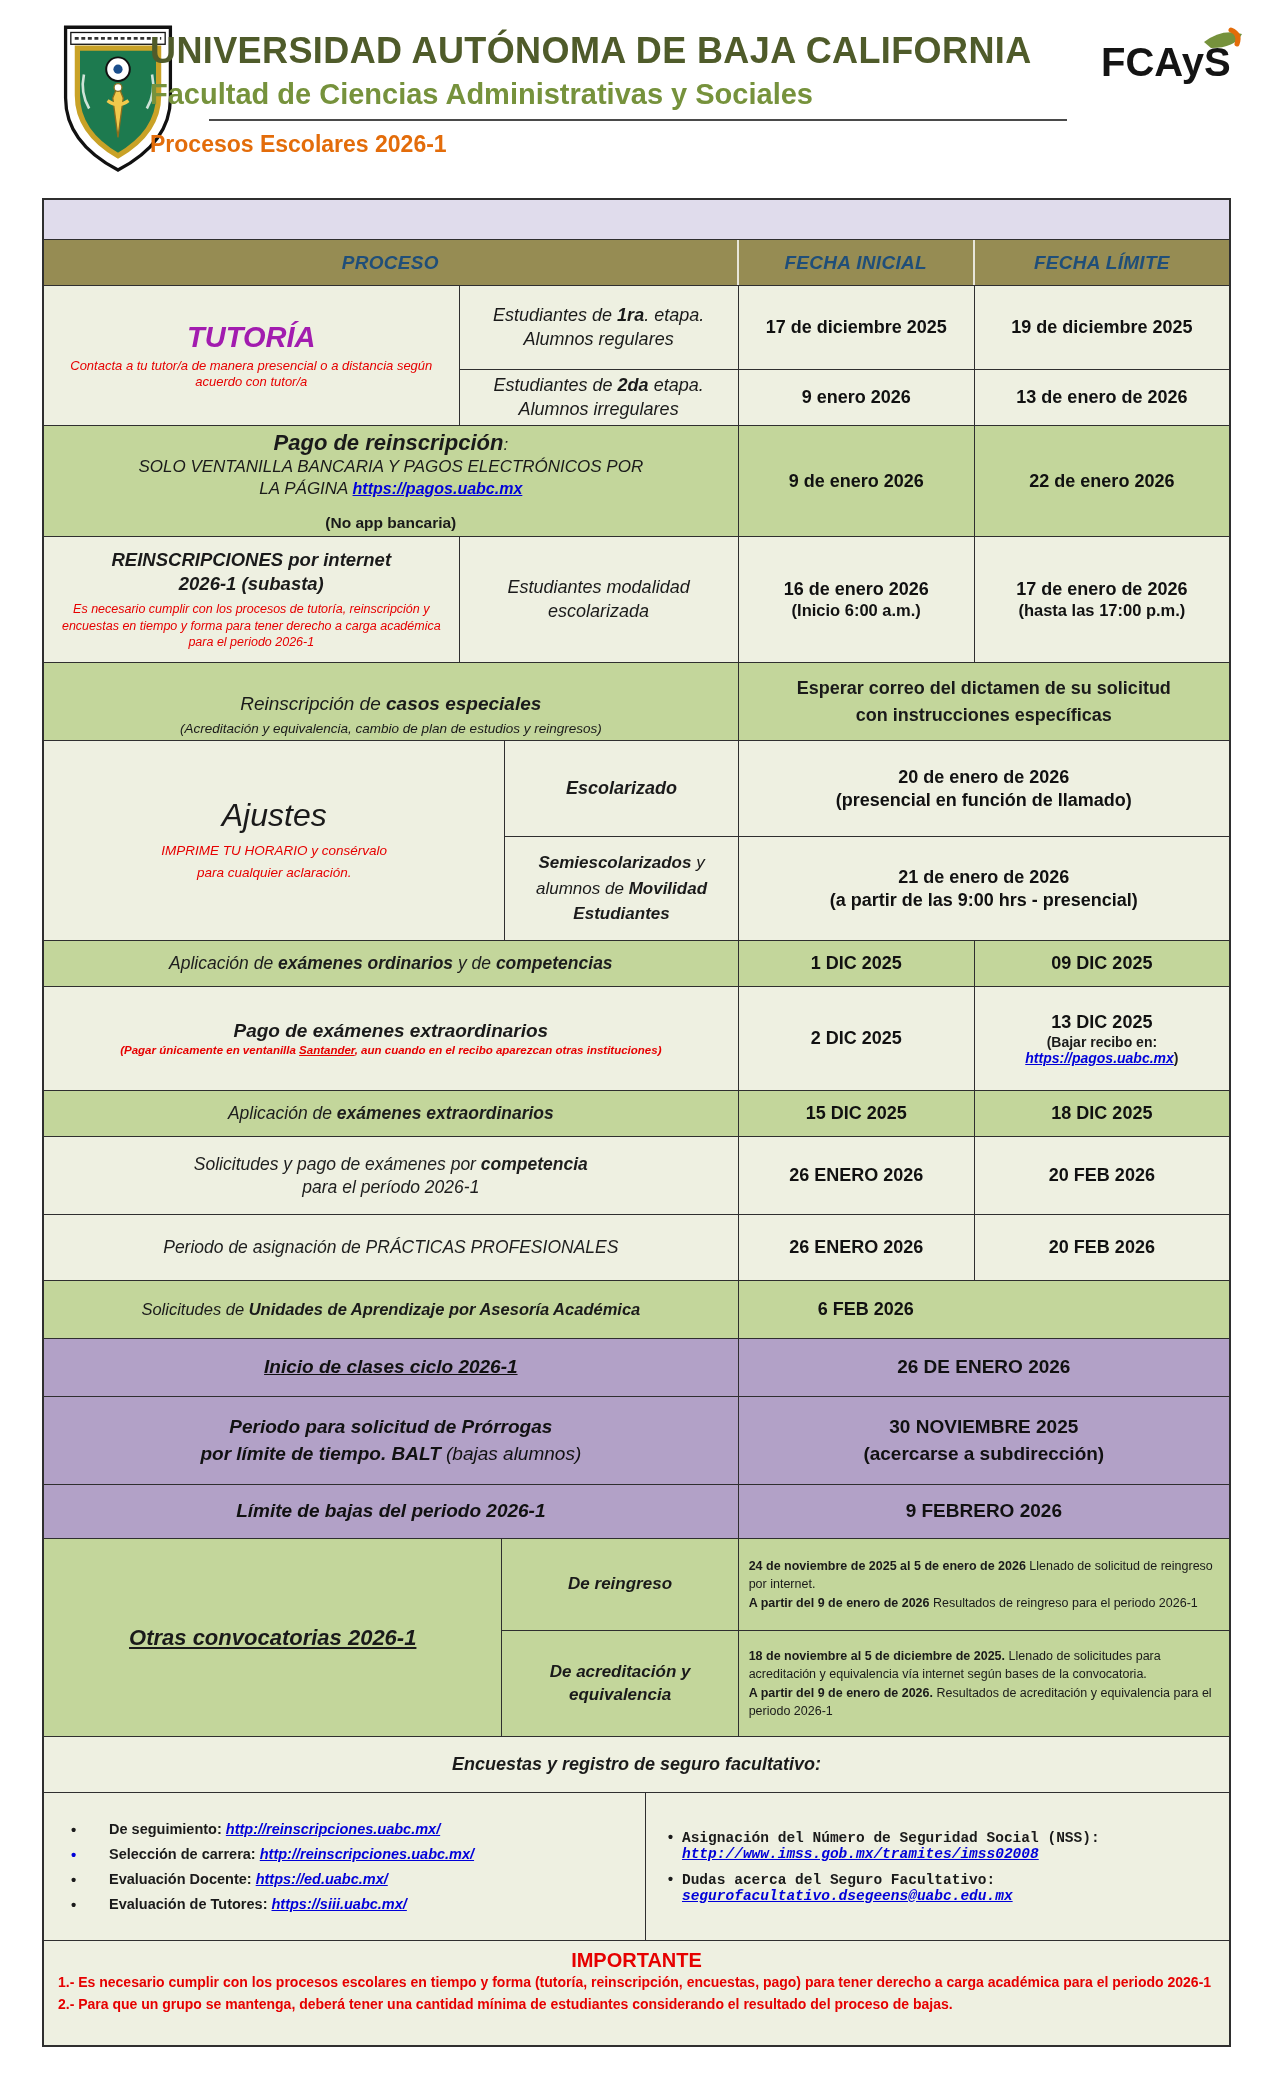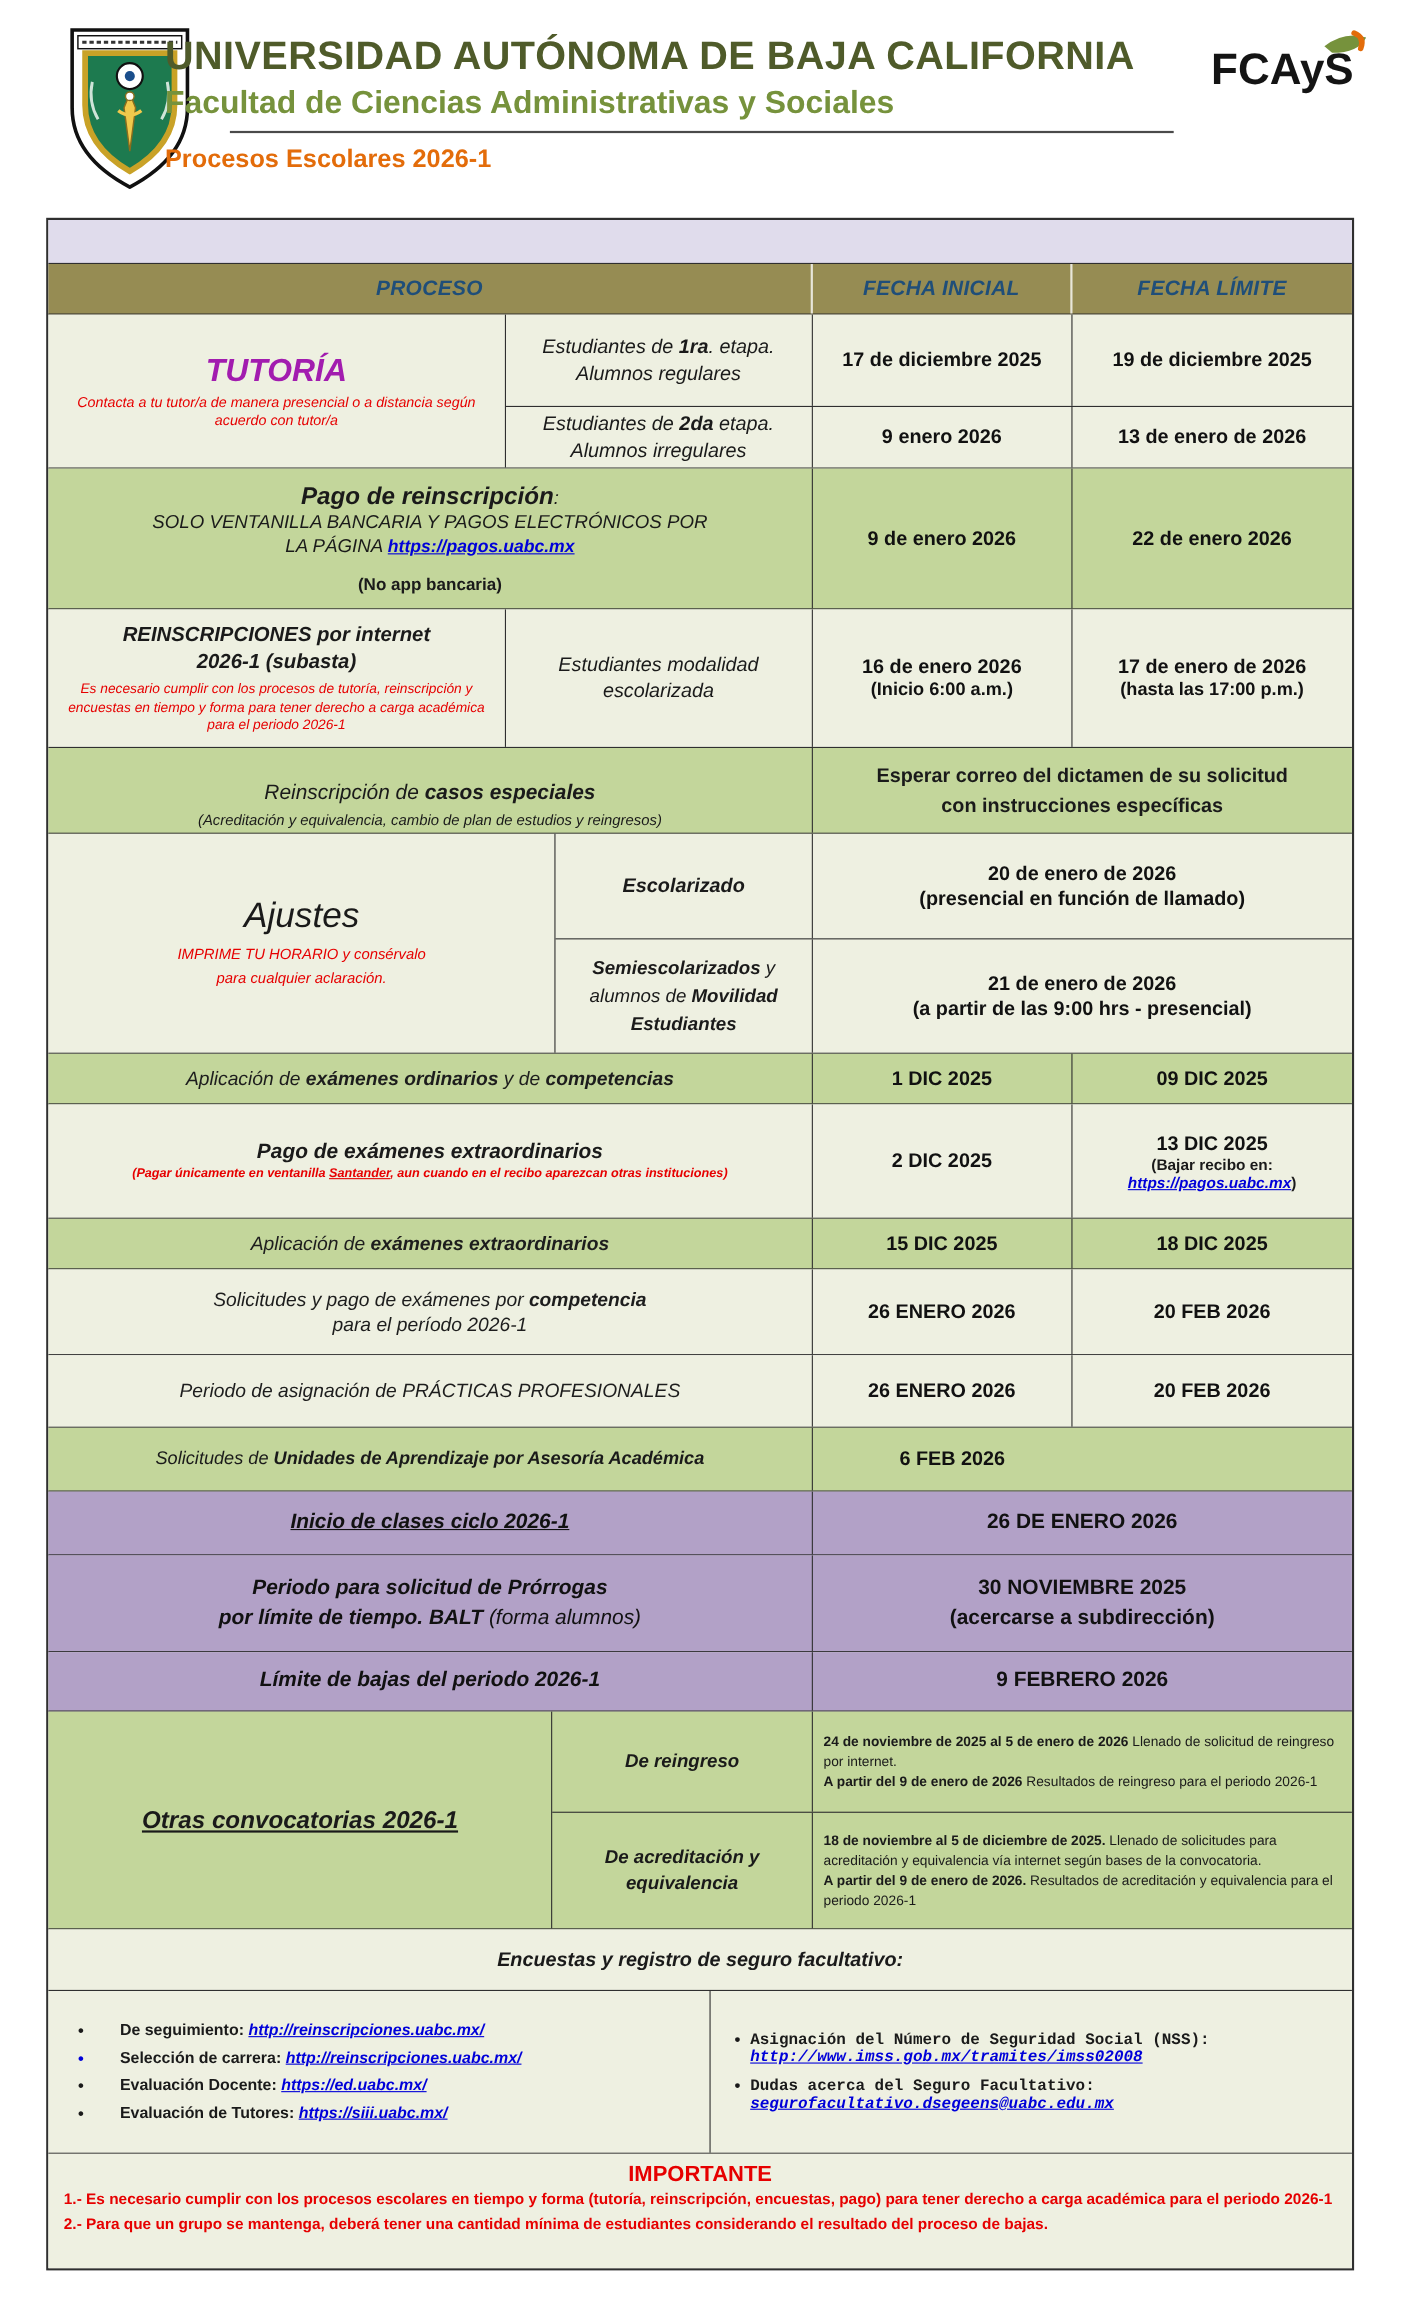--- a/index.html
+++ b/index.html
@@ -154,21 +154,21 @@
           <div class="cell" style="width:36.27%">
             <div class="who"><span>Estudiantes de </span><span class="b">2da</span><span> etapa.</span></div>
             <div class="who">Alumnos irregulares</div>
           </div>
           <div class="cell date" style="width:30.70%">9 enero 2026</div>
           <div class="cell date last" style="width:33.03%">13 de enero de 2026</div>
         </div>
       </div>
     </div>
 
-    <div class="row bg-g" style="height:128px">
+    <div class="row bg-g" style="height:111px">
       <div class="cell w-proc">
         <div><span class="pago-title">Pago de reinscripción</span><span class="pago-body">:</span></div>
         <div class="pago-body">SOLO VENTANILLA BANCARIA Y PAGOS ELECTRÓNICOS POR</div>
         <div class="pago-body"><span>LA PÁGINA </span><a class="lnk" style="font-size:16px">https://pagos.uabc.mx</a></div>
         <div class="pago-note">(No app bancaria)</div>
       </div>
       <div class="cell w-d1 date">9 de enero 2026</div>
       <div class="cell w-d2 date last">22 de enero 2026</div>
     </div>
 
@@ -289,21 +289,21 @@
     </div>
 
     <div class="row bg-p" style="height:58px">
       <div class="cell w-proc pu-label u">Inicio de clases ciclo 2026-1</div>
       <div class="cell w-dates pu-date last">26 DE ENERO 2026</div>
     </div>
 
     <div class="row bg-p" style="height:88px">
       <div class="cell w-proc">
         <div class="pu-label">Periodo para solicitud de Prórrogas</div>
-        <div class="pu-label"><span>por límite de tiempo. BALT </span><span style="font-weight:400">(forma alumnos)</span></div>
+        <div class="pu-label"><span>por límite de tiempo. BALT </span><span style="font-weight:400">(bajas alumnos)</span></div>
       </div>
       <div class="cell w-dates last">
         <div class="pu-date">30 NOVIEMBRE 2025</div>
         <div class="pu-date">(acercarse a subdirección)</div>
       </div>
     </div>
 
     <div class="row bg-p" style="height:54px">
       <div class="cell w-proc pu-label">Límite de bajas del periodo 2026-1</div>
       <div class="cell w-dates pu-date last">9 FEBRERO 2026</div>

